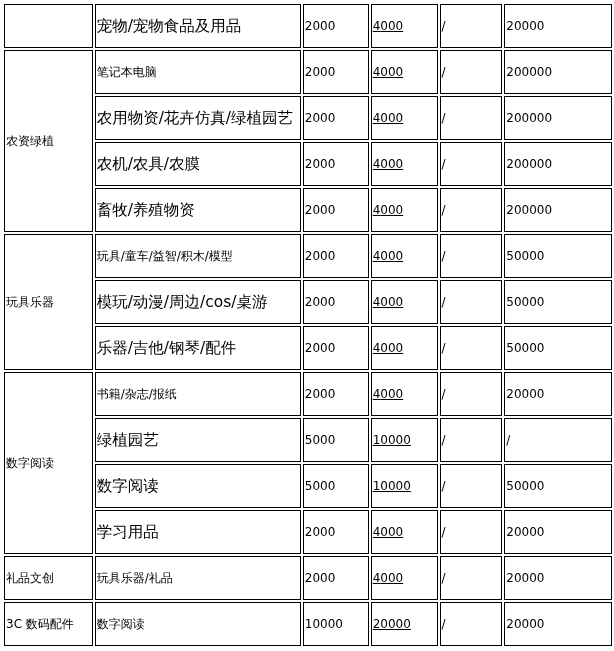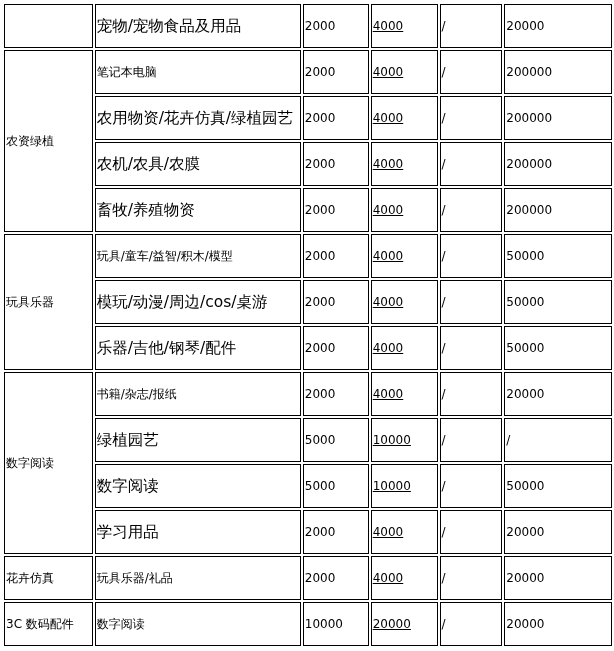--- a/index.html
+++ b/index.html
@@ -120,21 +120,21 @@
     </tr>
     <tr class="r">
       <td class="sub big">学习用品</td>
       <td class="c1">2000</td>
       <td class="c2">4000</td>
       <td class="c3">/</td>
       <td class="c4">20000</td>
     </tr>
 
     <tr class="r">
-      <td class="cat">花卉仿真</td>
+      <td class="cat">礼品文创</td>
       <td class="sub">玩具乐器/礼品</td>
       <td class="c1">2000</td>
       <td class="c2">4000</td>
       <td class="c3">/</td>
       <td class="c4">20000</td>
     </tr>
 
     <tr class="r">
       <td class="cat">3C 数码配件</td>
       <td class="sub">数字阅读</td>

